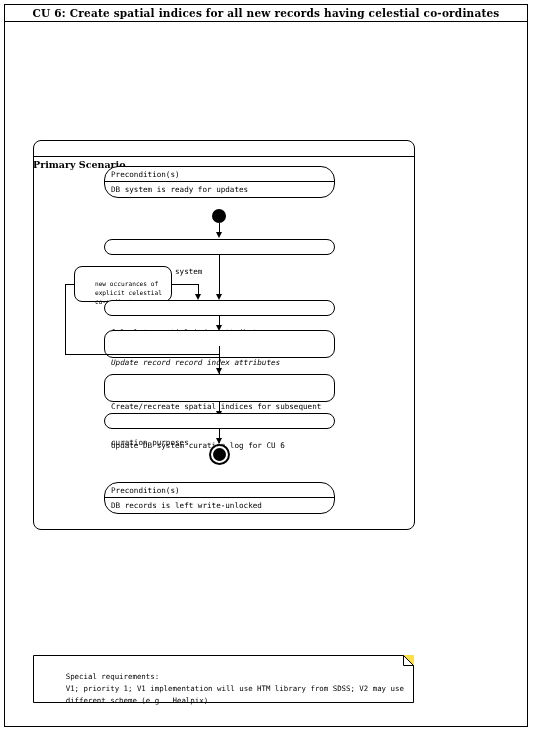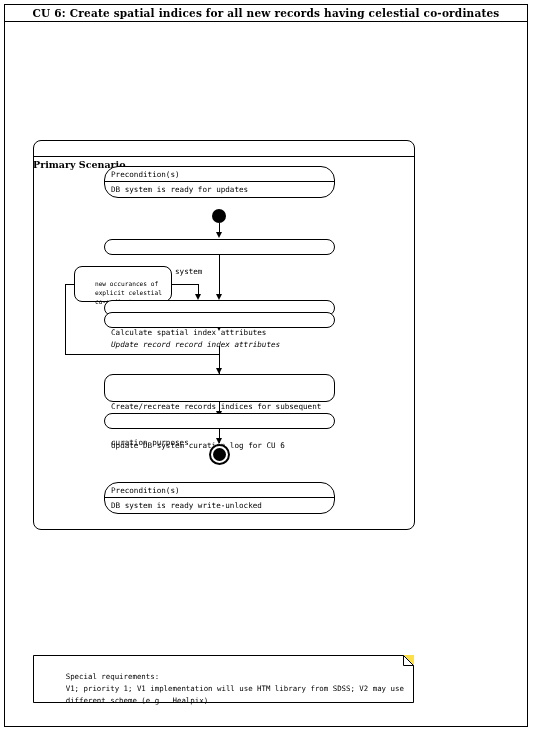--- a/index.html
+++ b/index.html
@@ -193,52 +193,52 @@
   <div class="vline" style="left:198px;top:284px;height:14px;"></div>
   <div class="arrowhead" style="left:194.5px;top:294px;"></div>
 
   <div class="node" style="left:104px;top:300px;width:231px;height:16px;">
     <span class="line">Calculate spatial index attributes</span>
   </div>
 
   <div class="vline" style="left:219px;top:316px;height:12px;"></div>
   <div class="arrowhead" style="left:215.5px;top:325px;"></div>
 
-  <div class="node" style="left:104px;top:312px;width:231px;height:16px;font-style:italic;">
+  <div class="node" style="left:104px;top:330px;width:231px;height:28px;font-style:italic;">
     <span class="line">Update record record index attributes</span>
   </div>
 
   <div class="vline" style="left:219px;top:346px;height:8px;"></div>
   <div class="hline" style="left:65px;top:354px;width:154px;"></div>
   <div class="vline" style="left:65px;top:284px;height:70px;"></div>
 
   <div class="vline" style="left:219px;top:346px;height:28px;"></div>
   <div class="arrowhead" style="left:215.5px;top:368px;"></div>
 
   <div class="node" style="left:104px;top:374px;width:231px;height:28px;">
-    <span class="line">Create/recreate records indices for subsequent</span>
+    <span class="line">Create/recreate spatial indices for subsequent</span>
     <span class="line">curation purposes</span>
   </div>
 
   <div class="vline" style="left:219px;top:402px;height:12px;"></div>
   <div class="arrowhead" style="left:215.5px;top:411px;"></div>
 
   <div class="node" style="left:104px;top:413px;width:231px;height:16px;">
     <span class="line">Update DB system curation log for CU 6</span>
   </div>
 
   <div class="vline" style="left:219px;top:429px;height:14px;"></div>
   <div class="arrowhead" style="left:215.5px;top:438px;"></div>
 
   <div class="final-outer" style="left:209px;top:444px;"></div>
   <div class="final-inner" style="left:213px;top:448px;"></div>
 
   <div class="cond" style="left:104px;top:482px;width:231px;height:32px;">
     <div class="seg top">Precondition(s)</div>
-    <div class="seg">DB system is ready write-unlocked</div>
+    <div class="seg">DB records is left write-unlocked</div>
   </div>
 
   <div class="note">
     <svg class="note-shape" viewBox="0 0 381 48" preserveAspectRatio="none">
       <path d="M0.5,0.5 L370.5,0.5 L380.5,10.5 L380.5,47.5 L0.5,47.5 Z" fill="#ffffff" stroke="#000000" stroke-width="1"></path>
       <path d="M370.5,0.5 L370.5,10.5 L380.5,10.5" fill="none" stroke="#000000" stroke-width="1"></path>
     </svg>
     <div class="note-text">
       <span class="line">Special requirements:</span>
       <span class="line">V1; priority 1; V1 implementation will use HTM library from SDSS; V2 may use</span>

